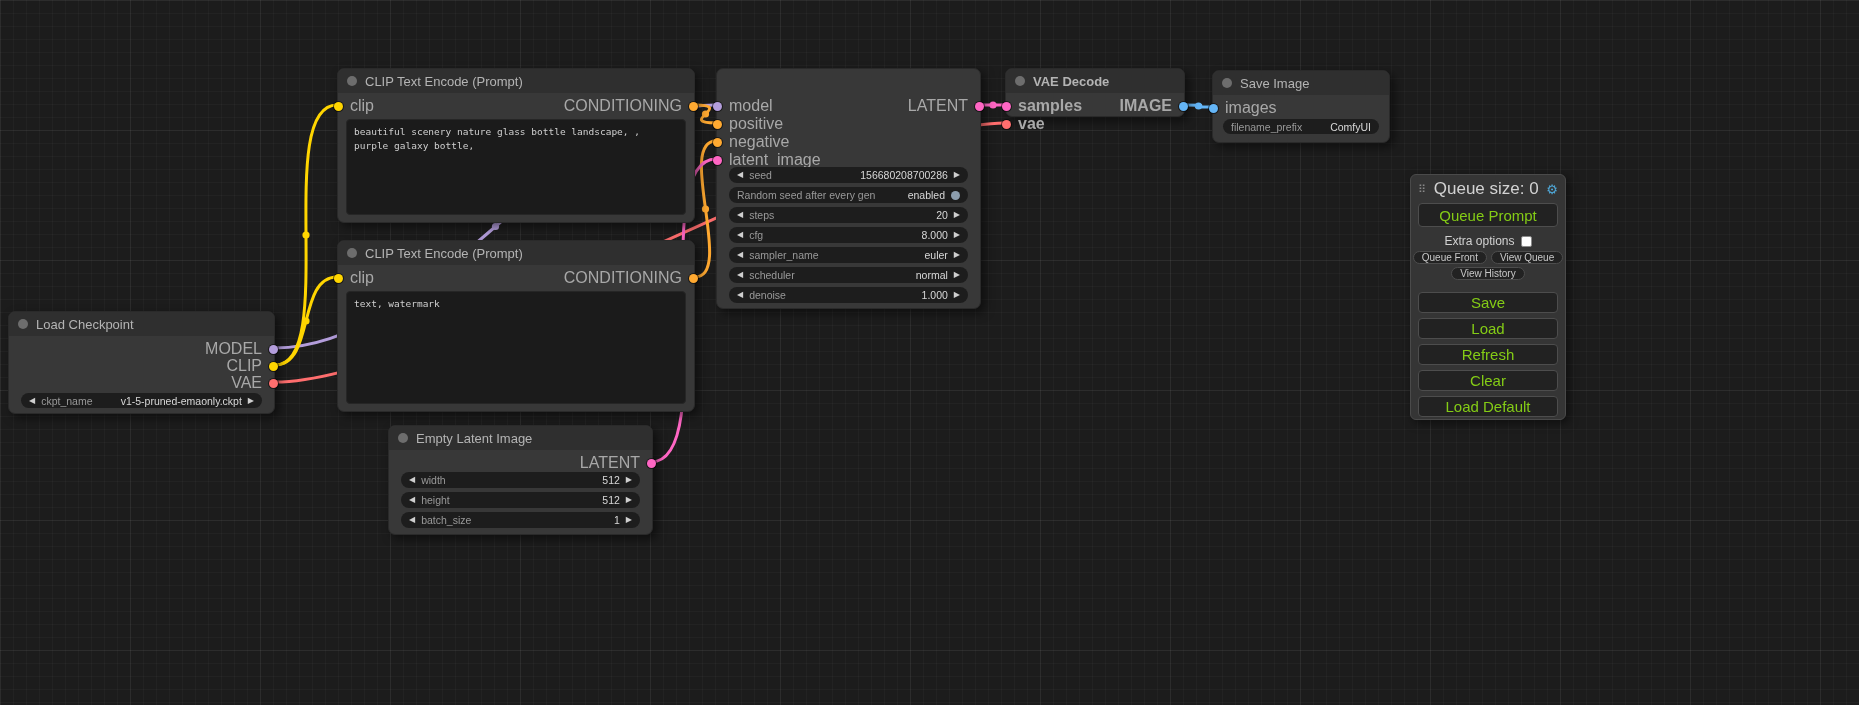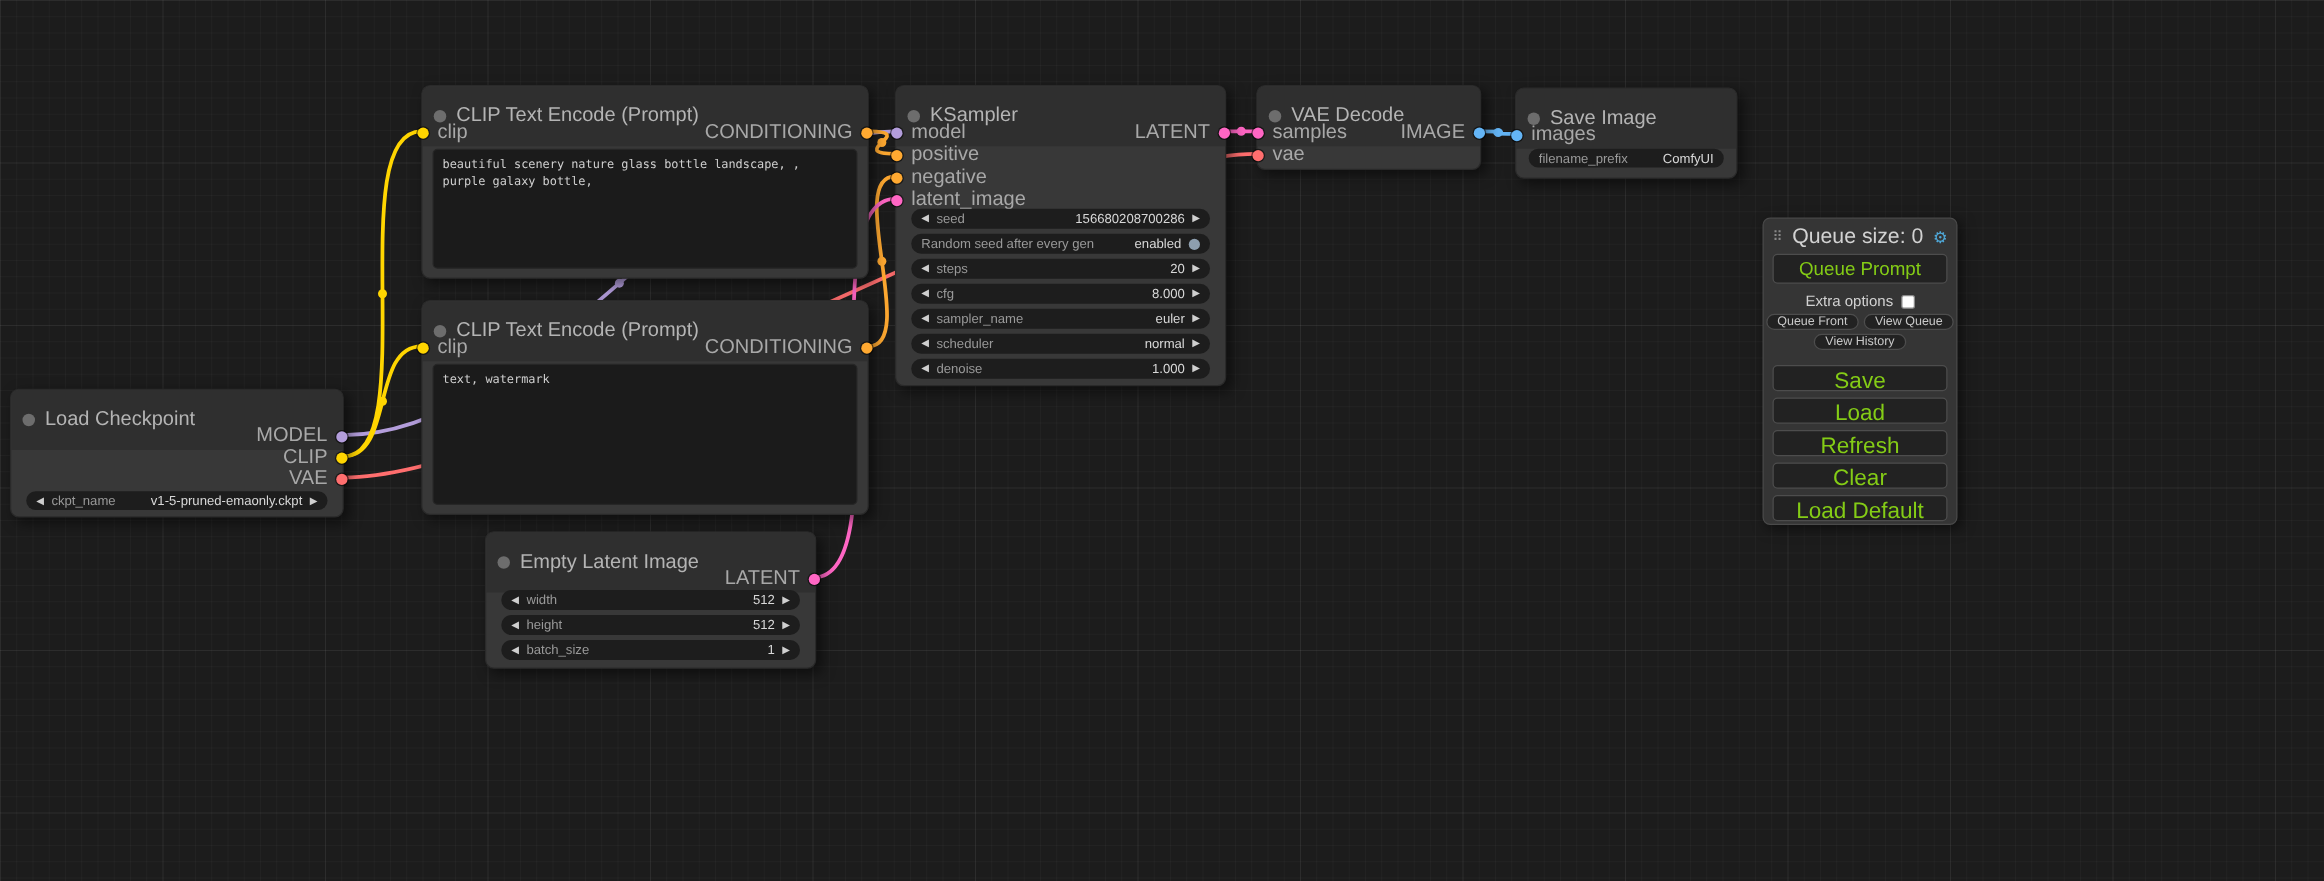--- a/index.html
+++ b/index.html
@@ -14,22 +14,22 @@
       linear-gradient(90deg, rgba(255,255,255,0.028) 1px, transparent 1px);
     background-size:130px 130px,130px 130px,13px 13px,13px 13px;
   }
   #wires{position:absolute;left:0;top:0;z-index:1;}
   .node{
     position:absolute;z-index:2;background:#383838;border-radius:7px;
     box-shadow:4px 4px 10px rgba(0,0,0,.5);border:1px solid #2a2a2a;box-sizing:border-box;
   }
   .ntitle{
     height:24px;background:#2f2f2f;border-radius:6px 6px 0 0;
-    display:flex;align-items:center;gap:8px;padding:12px 9px;
-    color:#b4b4b4;font-size:16px;white-space:nowrap;
+    display:flex;align-items:center;gap:8px;padding:0 9px;
+    color:#b4b4b4;font-size:13px;white-space:nowrap;
   }
   .ndot{width:10px;height:10px;border-radius:50%;background:#6d6d6d;flex:none;}
   .slot{position:absolute;height:18px;display:flex;align-items:center;gap:7px;color:#a8a8a8;font-size:16px;white-space:nowrap;}
   .slot.in{left:-4px;}
   .slot.out{right:-4px;}
   .pin{width:9px;height:9px;border-radius:50%;box-shadow:0 0 0 1px rgba(0,0,0,.55);flex:none;display:inline-block;}
   .widget{
     position:absolute;left:12px;right:12px;height:16px;background:#1d1d1d;
     border-radius:8px;display:flex;align-items:center;gap:6px;padding:0 8px;
     font-size:10.5px;box-sizing:border-box;
@@ -56,21 +56,21 @@
   .gear{flex:none;font-size:13px;cursor:pointer;}
   button{
     display:block;background:#222;border:1px solid #4d4d4d;border-radius:4px;
     color:#84cc16;font-family:"Liberation Sans",sans-serif;cursor:pointer;
   }
   .qp-big{width:140px;height:24px;margin:2px auto 0 auto;font-size:15px;}
   .qp-extra{display:flex;align-items:center;justify-content:center;gap:6px;color:#d2d2d2;font-size:12px;height:14px;margin-top:7px;}
   .checkbox{width:11px;height:11px;background:#ffffff;border:1px solid #8a8a8a;border-radius:2px;box-sizing:border-box;}
   .qp-row{display:flex;justify-content:center;gap:4px;margin-top:3px;}
   .qp-small{font-size:10px;height:13px;line-height:10px;padding:0 8px;border-radius:8px;color:#c8c8c8;}
-  .qp-btn{width:140px;height:21px;margin:5px auto 0 auto;font-size:18px;}
+  .qp-btn{width:140px;height:21px;margin:5px auto 0 auto;font-size:15px;}
   .qp-btn.first{margin-top:12px;}
 </style>
 </head>
 <body>
 
 <svg id="wires" width="1859" height="705" viewBox="0 0 1859 705">
     <path d="M 275 348 C 435 348, 556 105, 716 105" stroke="#B39DDB" stroke-width="3" fill="none" stroke-linecap="round"></path>
     <circle cx="495.5" cy="226.5" r="3.6" fill="#B39DDB"></circle>
     <path d="M 275 365 C 338.8 365, 273.2 105, 337 105" stroke="#FFD500" stroke-width="3" fill="none" stroke-linecap="round"></path>
     <circle cx="306" cy="235" r="3.6" fill="#FFD500"></circle>
@@ -170,24 +170,20 @@
   </div>
   <div class="widget" style="top:86px">
     <span class="arr">◀</span>
     <span class="wl">batch_size</span>
     <span class="wv">1</span>
     <span class="arr">▶</span>
   </div>
 </div>
 
 <div class="node" style="left:716px;top:68px;width:265px;height:241px;">
-  <div class="ntitle">
-    <span class="ndot"></span>
-    <span>KSampler</span>
-  </div>
   <div class="slot in" style="top:28px">
     <i class="pin" style="background-color: rgb(179, 157, 219);"></i>
     <span>model</span>
   </div>
   <div class="slot in" style="top:46px">
     <i class="pin" style="background-color: rgb(255, 169, 49);"></i>
     <span>positive</span>
   </div>
   <div class="slot in" style="top:64px">
     <i class="pin" style="background-color: rgb(255, 169, 49);"></i>
@@ -238,21 +234,21 @@
     <span class="arr">▶</span>
   </div>
   <div class="widget" style="top:218px">
     <span class="arr">◀</span>
     <span class="wl">denoise</span>
     <span class="wv">1.000</span>
     <span class="arr">▶</span>
   </div>
 </div>
 
-<div class="node" style="left:1005px;top:68px;width:180px;height:68px;">
+<div class="node" style="left:1005px;top:68px;width:180px;height:49px;font-weight:bold;">
   <div class="ntitle">
     <span class="ndot"></span>
     <span>VAE Decode</span>
   </div>
   <div class="slot in" style="top:28px">
     <i class="pin" style="background-color: rgb(255, 102, 196);"></i>
     <span>samples</span>
   </div>
   <div class="slot in" style="top:46px">
     <i class="pin" style="background-color: rgb(255, 110, 110);"></i>

